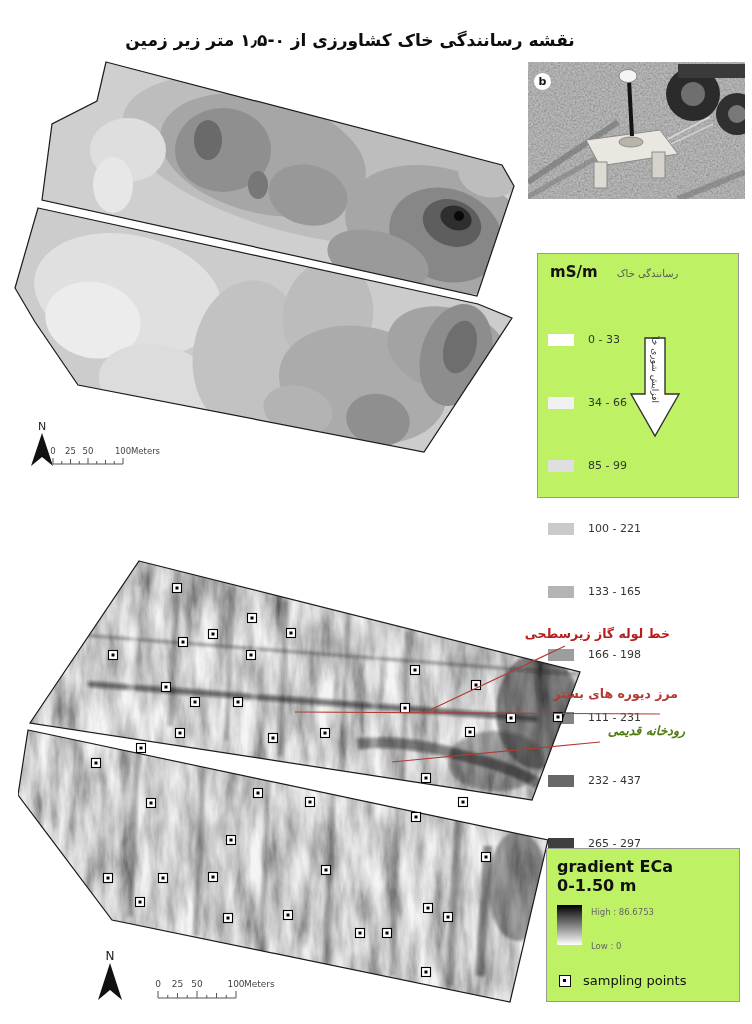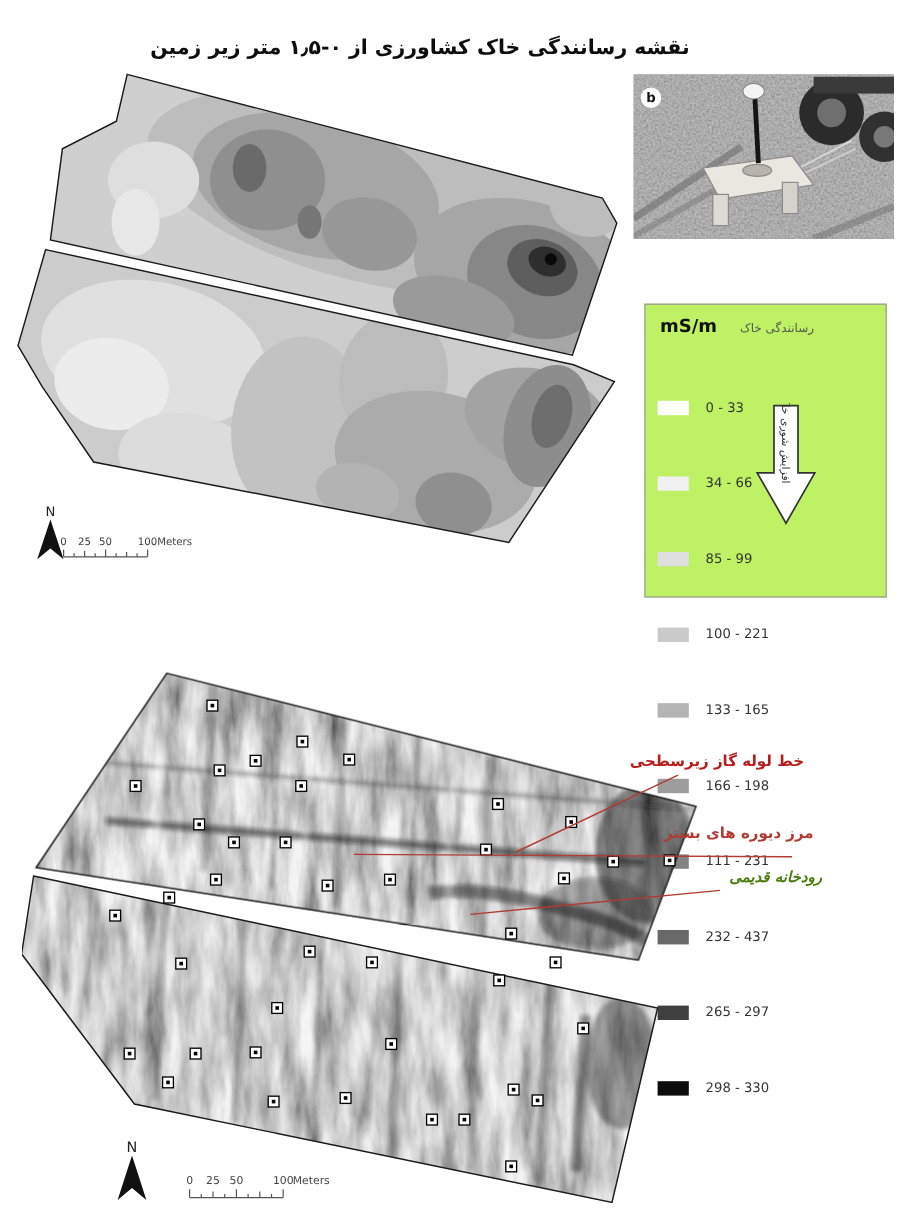--- a/index.html
+++ b/index.html
@@ -369,20 +369,33 @@
         <line x1="547" y1="90" x2="412" y2="154" stroke="#b23b32" stroke-width="1.2"></line>
         <line x1="642" y1="158" x2="277" y2="156" stroke="#b23b32" stroke-width="1.2"></line>
         <line x1="582" y1="186" x2="374" y2="206" stroke="#b23b32" stroke-width="1.2"></line>
       </g>
   </svg>
 
   <div class="red-label" id="ann-pipeline" dir="rtl" style="color: #b91c1c;">خط لوله گاز زیرسطحی</div>
   <div class="red-label" id="ann-walls" dir="rtl" style="color: rgb(178, 59, 50);">مرز دیوره های بستر</div>
   <div class="red-label" id="ann-river" dir="rtl" style="color: #4d7c0f; font-style: italic;">رودخانه قدیمی</div>
 
+  <div class="legend" id="bottom-legend">
+    <div class="beca-title">
+      <div>gradient ECa</div>
+      <div>0-1.50 m</div>
+    </div>
+    <div class="beca-ramp"></div>
+    <div class="beca-high">High : 86.6753</div>
+    <div class="beca-low">Low : 0</div>
+    <div class="beca-pts">
+      <span class="pt-symbol"></span>
+      <span class="beca-pts-label">sampling points</span>
+    </div>
+  </div>
 
   <svg class="scalebar" id="bottom-scalebar" width="210" height="64" viewBox="0 0 210 64">
     <text x="36" y="16" font-size="12" fill="#222" text-anchor="middle">N</text>
     <polygon points="36,19 48,56 36,46 24,56" fill="#111"></polygon>
     <g stroke="#555" stroke-width="1">
       <line x1="84" y1="54" x2="162" y2="54"></line>
       <line x1="84" y1="47" x2="84" y2="54"></line>
         <line x1="93.75" y1="51" x2="93.75" y2="54"></line>
       <line x1="103.5" y1="49" x2="103.5" y2="54"></line>
         <line x1="113.25" y1="51" x2="113.25" y2="54"></line>

